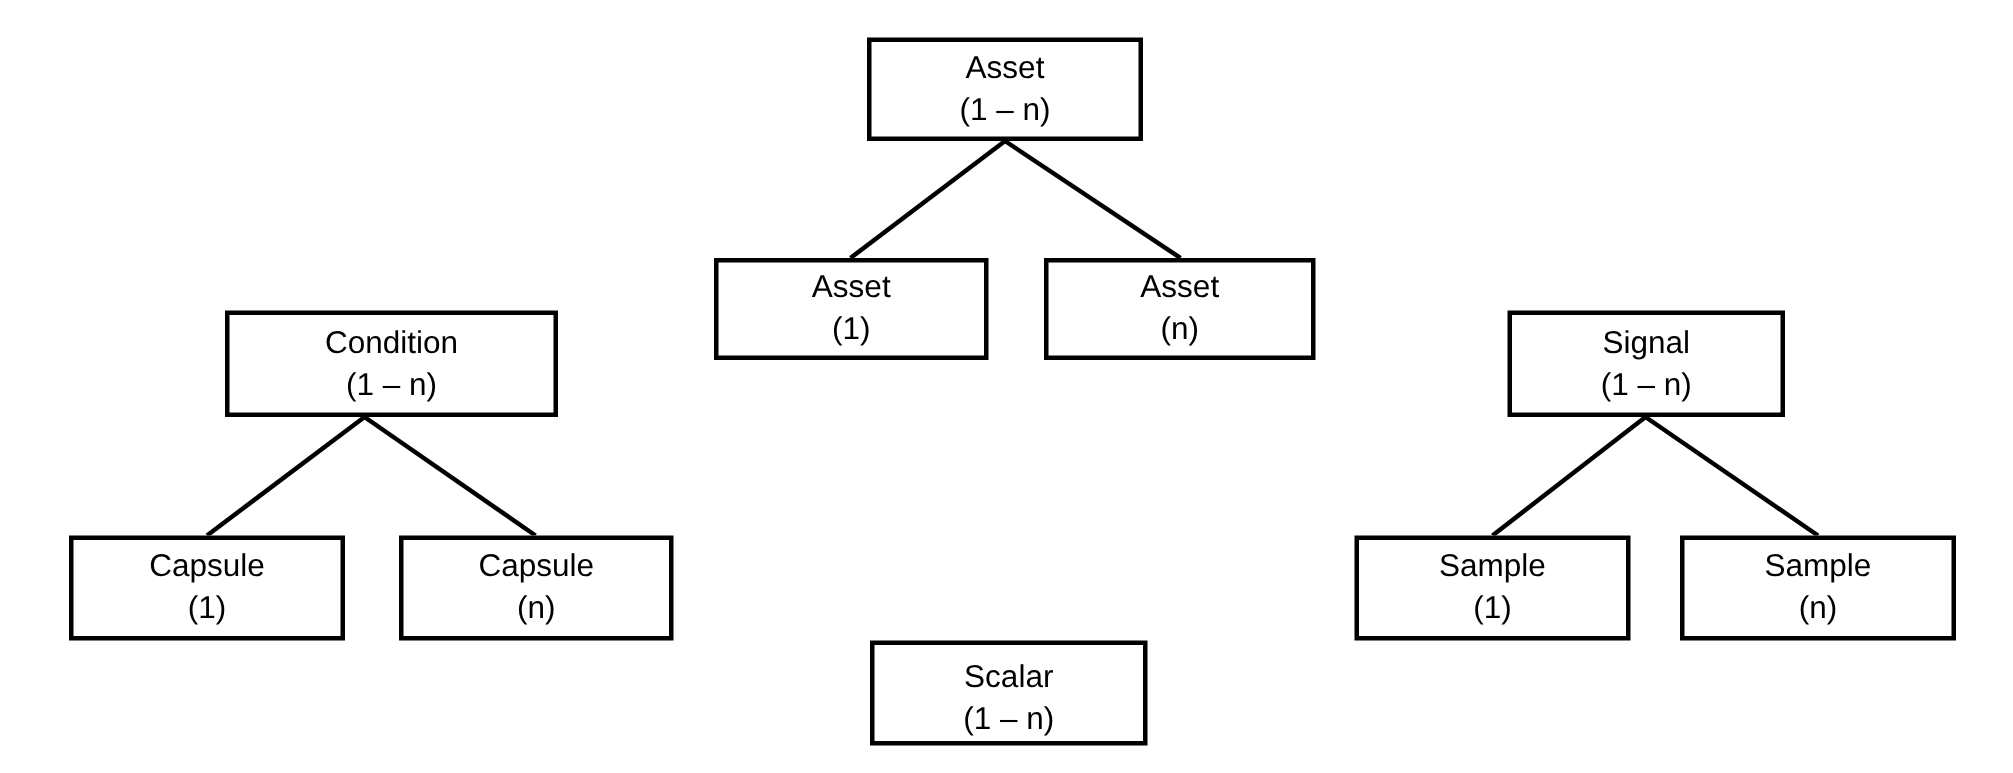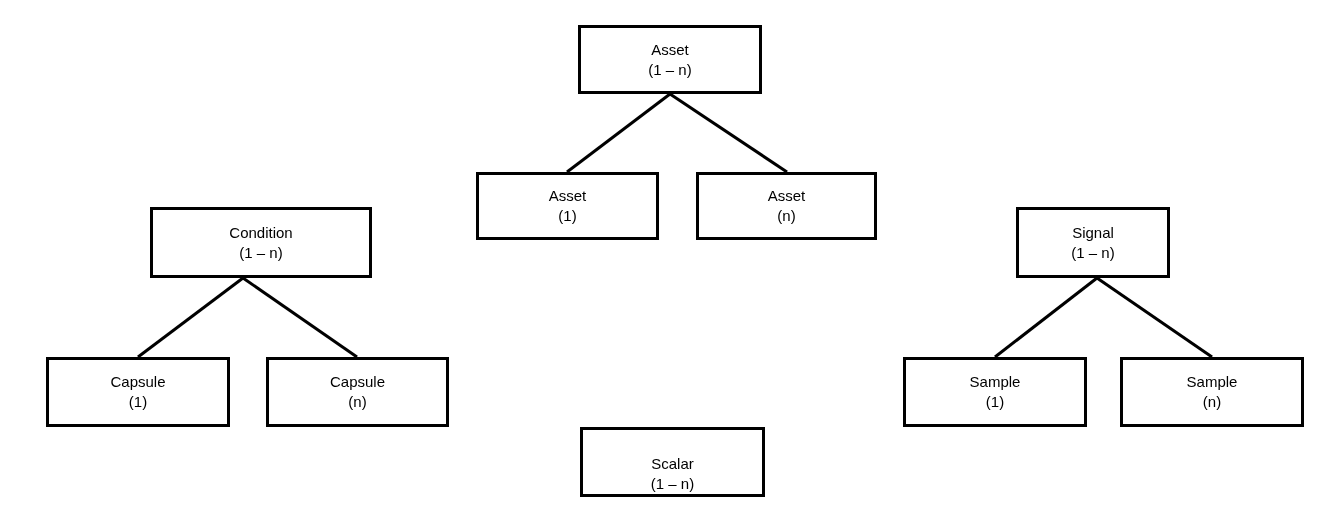--- a/index.html
+++ b/index.html
@@ -26,21 +26,21 @@
   .node {
     position: absolute;
     box-sizing: border-box;
     border: 3px solid #000000;
     background: #ffffff;
     display: flex;
     flex-direction: column;
     align-items: center;
     justify-content: center;
     color: #000000;
-    font-size: 15px;
+    font-size: 21px;
     line-height: 1.33;
     z-index: 2;
   }
   .node .label,
   .node .card {
     display: block;
     white-space: nowrap;
     text-align: center;
   }
 </style>
@@ -81,21 +81,21 @@
   <div class="node" style="left: 46px; top: 357px; width: 184px; height: 70px; border-color: rgb(0, 0, 0); color: rgb(0, 0, 0);">
     <span class="label">Capsule</span>
     <span class="card">(1)</span>
   </div>
 
   <div class="node" style="left: 266px; top: 357px; width: 183px; height: 70px; border-color: rgb(0, 0, 0); color: rgb(0, 0, 0);">
     <span class="label">Capsule</span>
     <span class="card">(n)</span>
   </div>
 
-  <div class="node" style="left: 1005px; top: 207px; width: 154px; height: 71px; border-color: rgb(0, 0, 0); color: rgb(0, 0, 0); margin-left: 11px;">
+  <div class="node" style="left: 1005px; top: 207px; width: 185px; height: 71px; border-color: rgb(0, 0, 0); color: rgb(0, 0, 0);">
     <span class="label">Signal</span>
     <span class="card">(1 – n)</span>
   </div>
 
   <div class="node" style="left: 903px; top: 357px; width: 184px; height: 70px; border-color: rgb(0, 0, 0); color: rgb(0, 0, 0);">
     <span class="label">Sample</span>
     <span class="card">(1)</span>
   </div>
 
   <div class="node" style="left: 1120px; top: 357px; width: 184px; height: 70px; border-color: rgb(0, 0, 0); color: rgb(0, 0, 0);">

